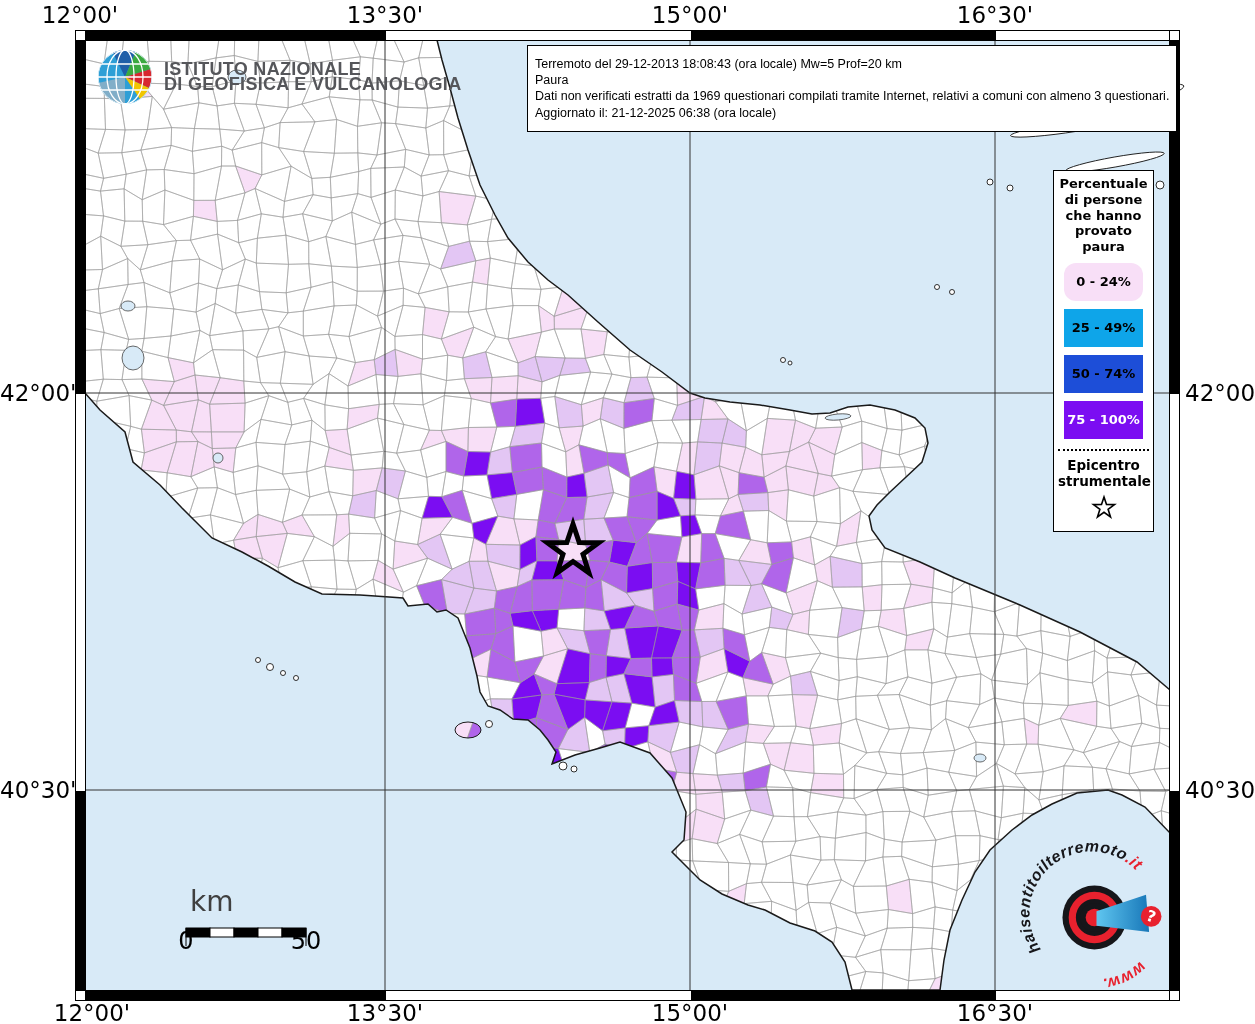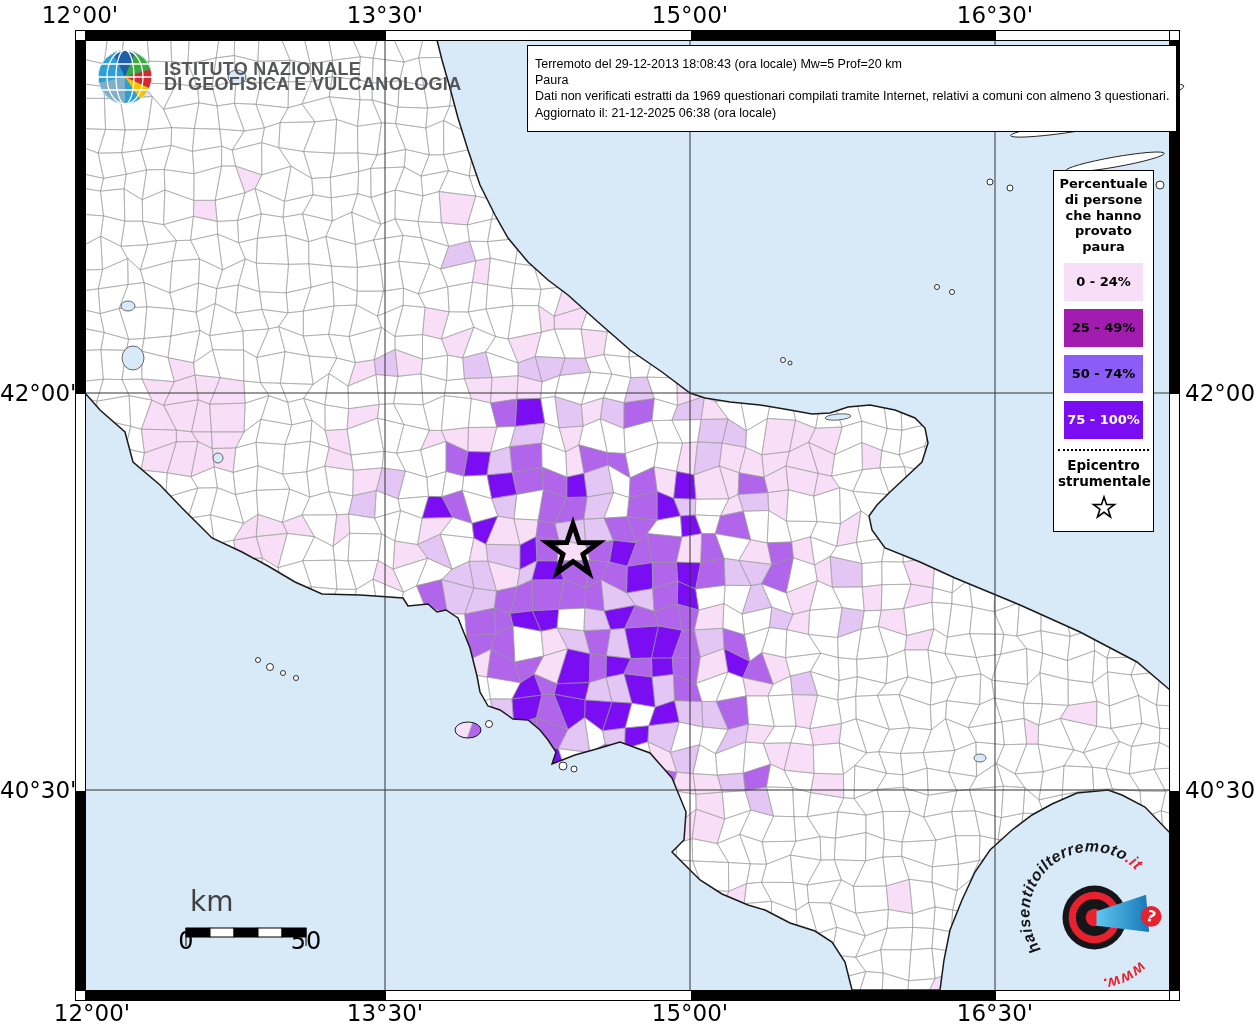--- a/index.html
+++ b/index.html
@@ -186,23 +186,23 @@
       <div>DI GEOFISICA E VULCANOLOGIA</div>
     </div>
   </div>
 
   <div id="legend">
     <div class="legend-title-line">Percentuale</div>
     <div class="legend-title-line">di persone</div>
     <div class="legend-title-line">che hanno</div>
     <div class="legend-title-line">provato</div>
     <div class="legend-title-line">paura</div>
-    <div class="swatch" style="background: rgb(248, 223, 247); color: rgb(0, 0, 0);">0 - 24%</div>
-    <div class="swatch" style="background: #a21caf; color: rgb(0, 0, 0);">25 - 49%</div>
-    <div class="swatch" style="background: #8b5cf6; color: rgb(0, 0, 0);">50 - 74%</div>
+    <div class="swatch" style="background: rgb(248, 223, 247); color: rgb(0, 0, 0); border-radius: 12px;">0 - 24%</div>
+    <div class="swatch" style="background: #0ea5e9; color: rgb(0, 0, 0);">25 - 49%</div>
+    <div class="swatch" style="background: #1d4ed8; color: rgb(0, 0, 0);">50 - 74%</div>
     <div class="swatch" style="background: rgb(123, 13, 242); color: rgb(255, 255, 255);">75 - 100%</div>
     <hr id="legend-sep">
     <div class="legend-epi-line">Epicentro</div>
     <div class="legend-epi-line">strumentale</div>
     <svg id="legend-star" width="28" height="28">
       <polygon id="legend-star-poly" fill="#ffffff" stroke="#000" stroke-width="1.6" points="14.0,4.0 16.5,11.5 24.5,11.6 18.1,16.3 20.5,23.9 14.0,19.3 7.5,23.9 9.9,16.3 3.5,11.6 11.5,11.5"></polygon>
     </svg>
   </div>
 
   <div id="scalebar">

